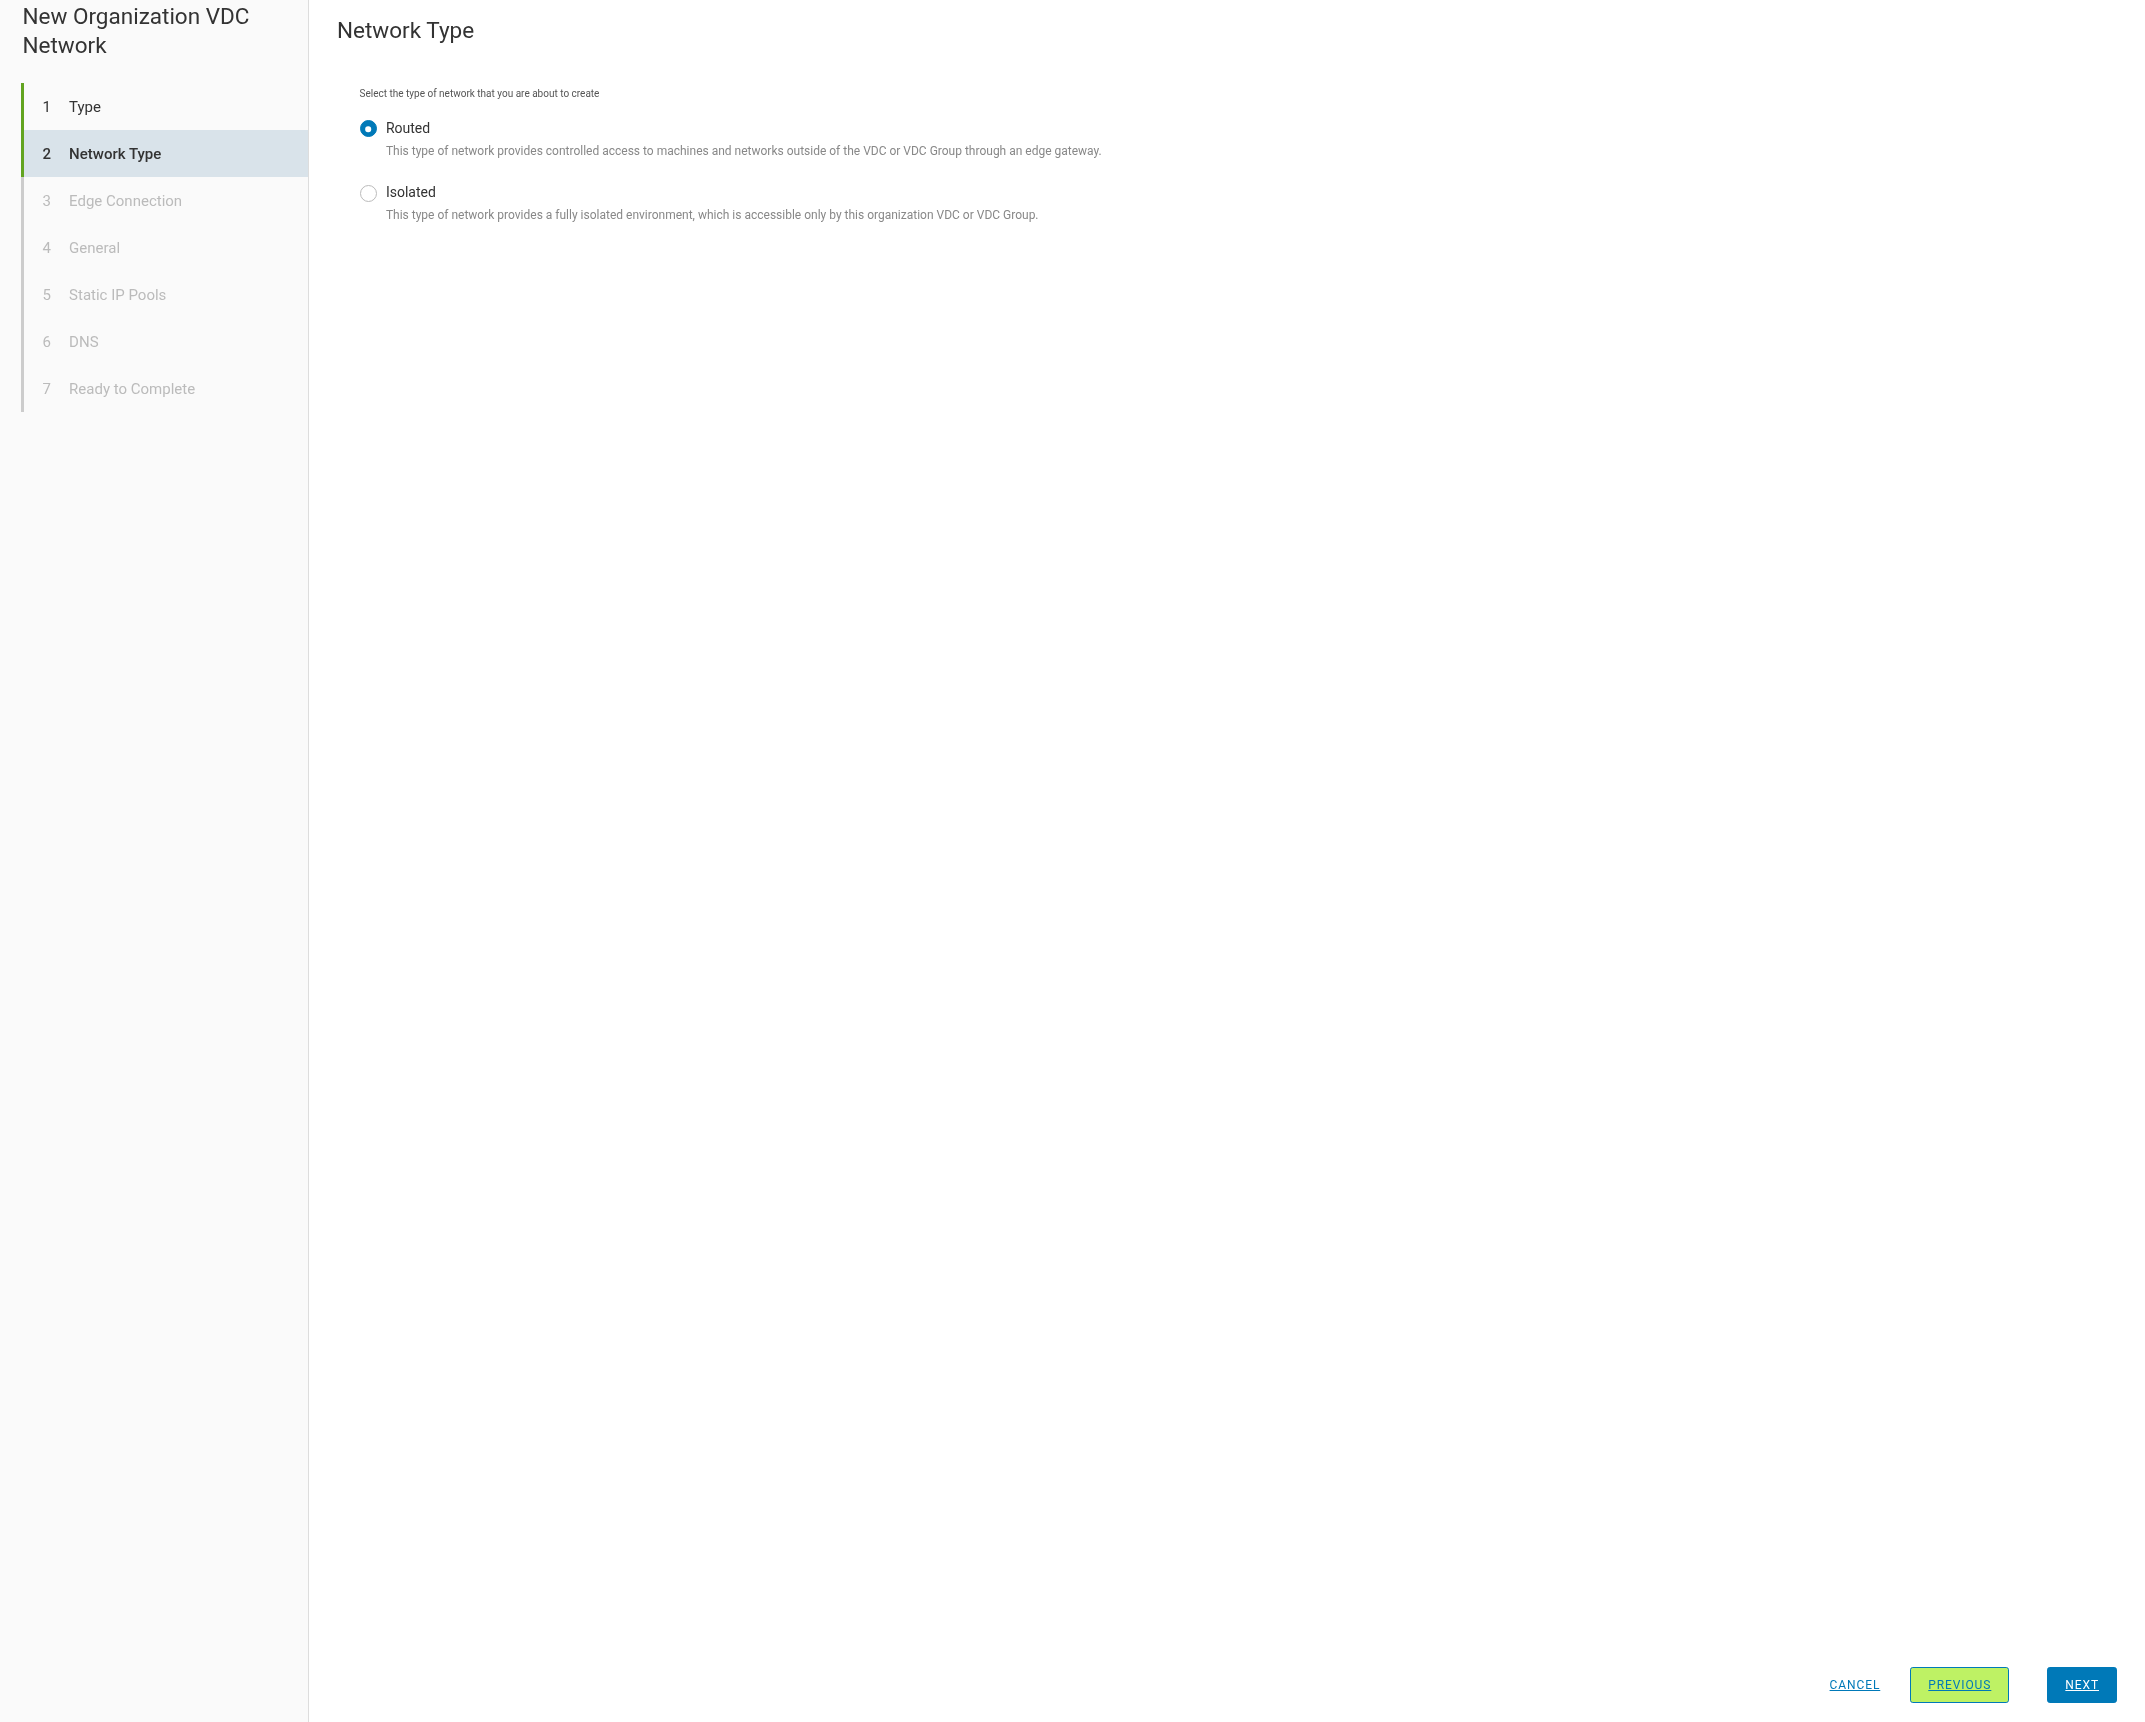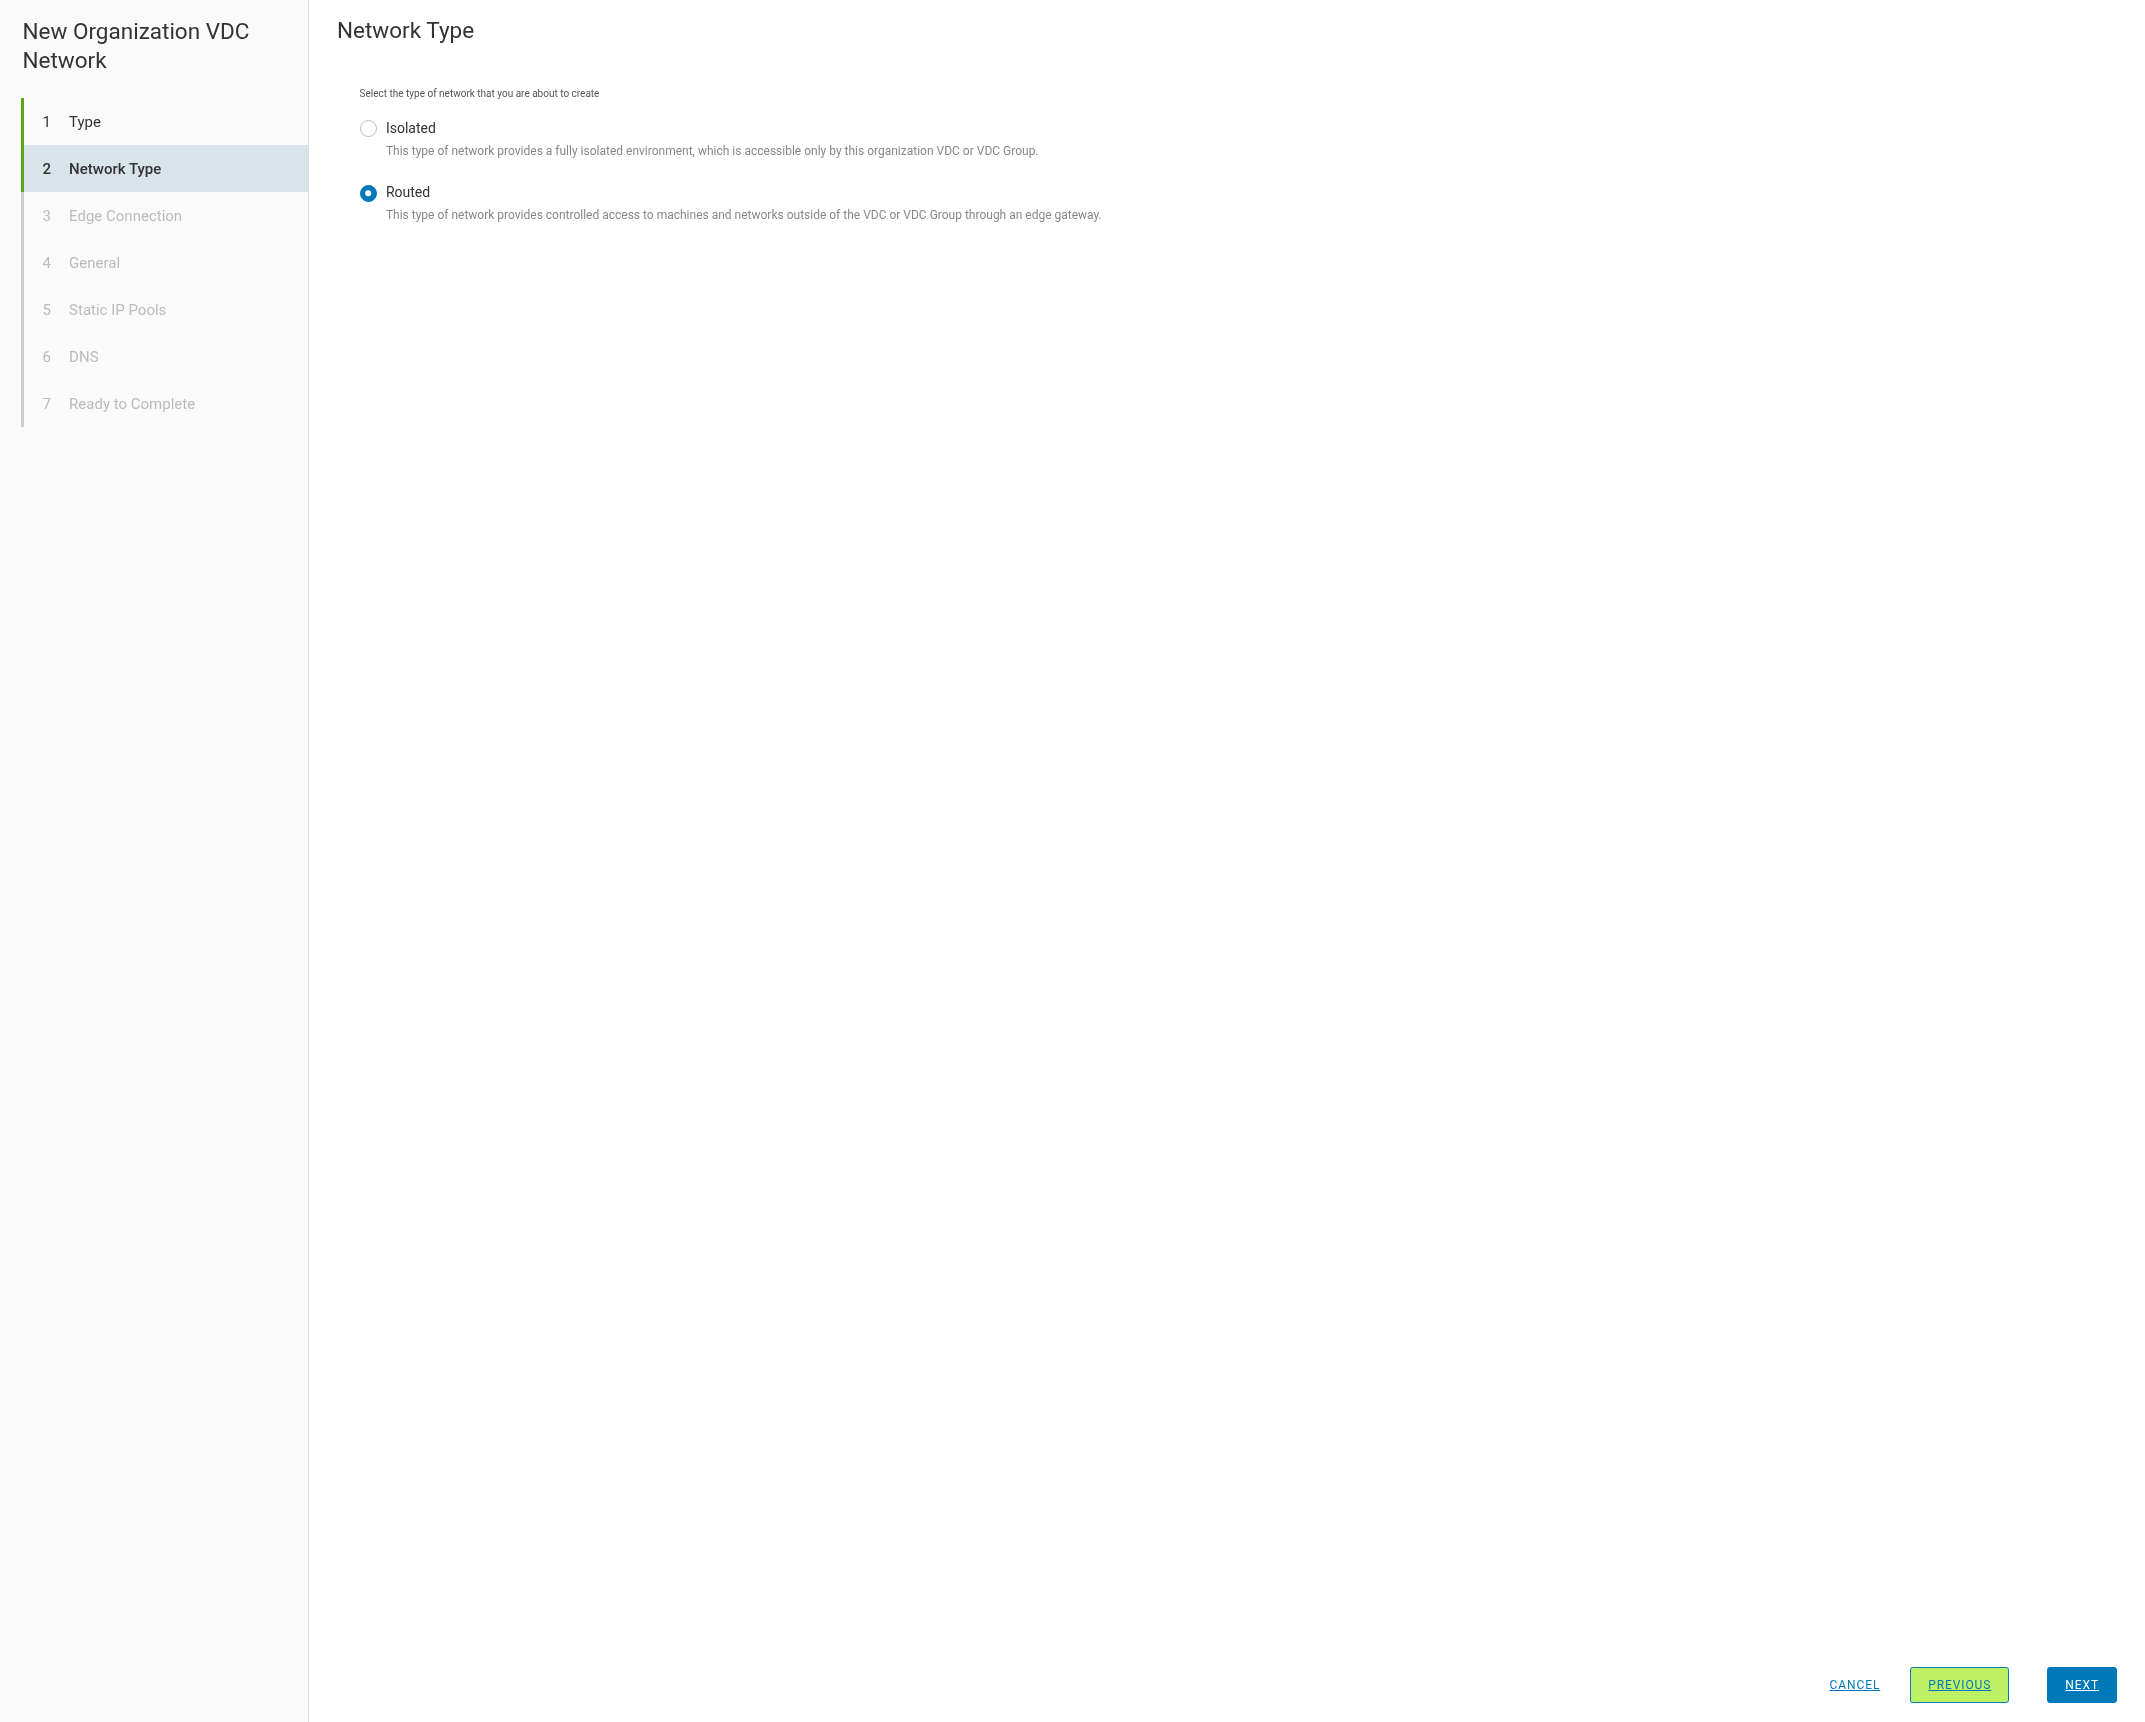--- a/index.html
+++ b/index.html
@@ -16,21 +16,21 @@
     }
     .wizard {
       display: flex;
       width: 100%;
       height: 100%;
     }
     .sidebar {
       width: 309px;
       background: #fafafa;
       border-right: 0.9px solid #ddd;
-      padding-top: 17px;
+      padding-top: 2px;
       flex-shrink: 0;
     }
     .sidebar-title {
       font-size: 22.5px;
       font-weight: 400;
       color: #333;
       padding: 0 22.5px 22.5px 22.5px;
       line-height: 1.3;
     }
     .steps {
@@ -207,31 +207,31 @@
       </ul>
   </aside>
 
   <section class="main">
     <h2 class="main-title">Network Type</h2>
 
     <div class="content">
       <p class="instruction">Select the type of network that you are about to create</p>
       <div id="radio-group">
           <div class="radio-option">
+            <span class="radio-circle selected"></span>
+            <div class="radio-text">
+              <div class="radio-label">Routed</div>
+              <div class="radio-desc">This type of network provides controlled access to machines and networks outside of the VDC or VDC Group through an edge gateway.</div>
+            </div>
+          </div>
+          <div class="radio-option">
             <span class="radio-circle"></span>
             <div class="radio-text">
               <div class="radio-label">Isolated</div>
               <div class="radio-desc">This type of network provides a fully isolated environment, which is accessible only by this organization VDC or VDC Group.</div>
-            </div>
-          </div>
-          <div class="radio-option">
-            <span class="radio-circle selected"></span>
-            <div class="radio-text">
-              <div class="radio-label">Routed</div>
-              <div class="radio-desc">This type of network provides controlled access to machines and networks outside of the VDC or VDC Group through an edge gateway.</div>
             </div>
           </div>
         </div>
     </div>
 
     <div class="footer">
       <button class="btn btn-flat">CANCEL</button>
       <button class="btn btn-outline">PREVIOUS</button>
       <button class="btn btn-primary">NEXT</button>
     </div>

